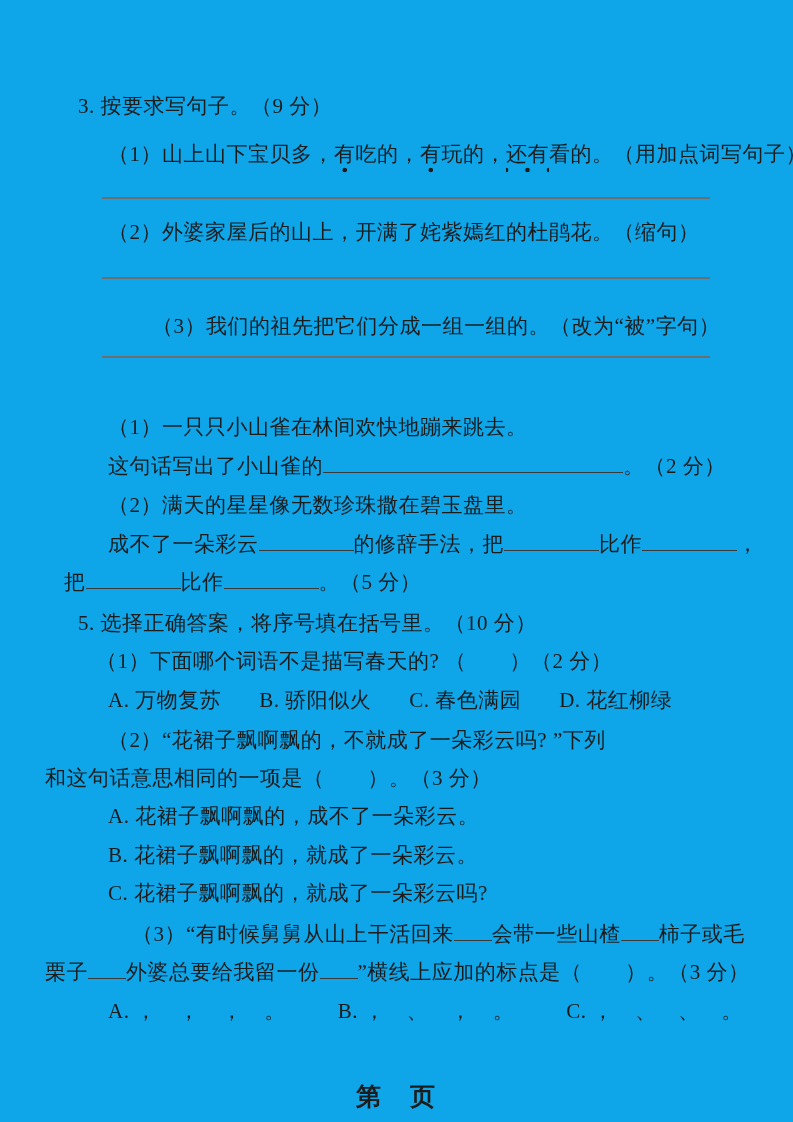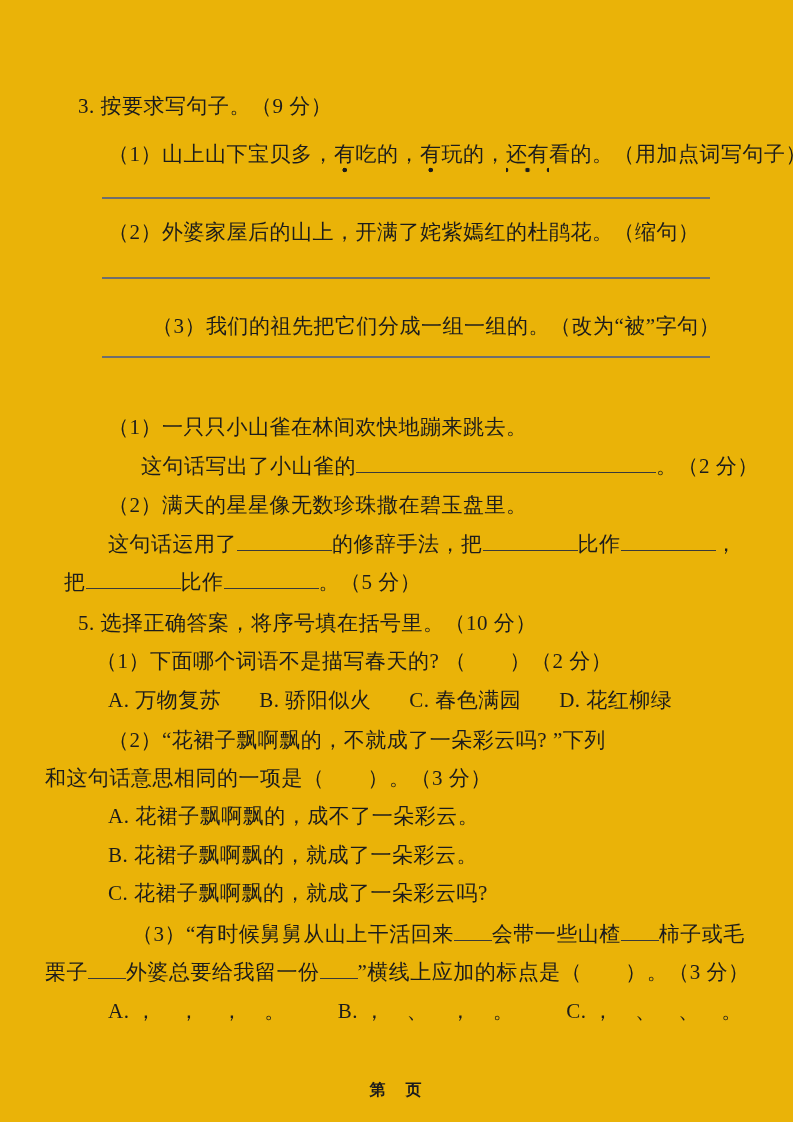--- a/index.html
+++ b/index.html
@@ -4,21 +4,21 @@
 <style>
   * { margin: 0; padding: 0; box-sizing: border-box; }
   html, body { background: #ffffff; }
   body {
     width: 793px; height: 1122px;
     font-family: "Liberation Serif", "DejaVu Serif", serif;
     color: #1c1c1c;
     position: relative;
     overflow: hidden;
   }
-  .page { position: absolute; inset: 0; background: #eab308; }
+  .page { position: absolute; inset: 0; background: #0ea5e9; }
   .row {
     position: absolute;
     white-space: nowrap;
     font-size: 21px;
     line-height: 1.35;
     letter-spacing: 0.5px;
   }
   .answer-line {
     position: absolute;
     height: 0;
@@ -42,21 +42,21 @@
     padding-bottom: 7px;
   }
   .opts { display: flex; gap: 38px; }
   .punct-opts { display: flex; gap: 52px; }
   .footer {
     position: absolute;
     left: 0; right: 0;
     text-align: center;
     font-family: "Liberation Sans", "DejaVu Sans", sans-serif;
     font-weight: 700;
-    font-size: 16px;
+    font-size: 25px;
     letter-spacing: 2px;
   }
 </style>
 </head>
 <body>
 
 <div class="page">
 
   <div class="row" style="left:78px; top:92px;">
     <span>3. 按要求写句子。（9 分）</span>
@@ -78,30 +78,30 @@
     <span>（3）我们的祖先把它们分成一组一组的。（改为“被”字句）</span>
   </div>
 
   <div class="answer-line" style="left:102px; top:356px; width:608px;"></div>
 
 
   <div class="row" style="left:108px; top:413px;">
     <span>（1）一只只小山雀在林间欢快地蹦来跳去。</span>
   </div>
 
-  <div class="row" style="left:108px; top:451px;margin-left:33px;">
+  <div class="row" style="left:108px; top:451px;">
     <span>这句话写出了小山雀的</span><span class="blank w-lg"></span><span>。（2 分）</span>
   </div>
 
   <div class="row" style="left:108px; top:491px;">
     <span>（2）满天的星星像无数珍珠撒在碧玉盘里。</span>
   </div>
 
   <div class="row" style="left:108px; top:529px;">
-    <span>这句话运用了</span><span class="blank w-md"></span><span>的修辞手法，把</span><span class="blank w-md"></span><span>比作</span><span class="blank w-md"></span><span>，</span>
+    <span>成不了一朵彩云</span><span class="blank w-md"></span><span>的修辞手法，把</span><span class="blank w-md"></span><span>比作</span><span class="blank w-md"></span><span>，</span>
   </div>
 
   <div class="row" style="left:64px; top:567px;">
     <span>把</span><span class="blank w-md"></span><span>比作</span><span class="blank w-md"></span><span>。（5 分）</span>
   </div>
 
   <div class="row" style="left:78px; top:609px;">
     <span>5. 选择正确答案，将序号填在括号里。（10 分）</span>
   </div>
 

